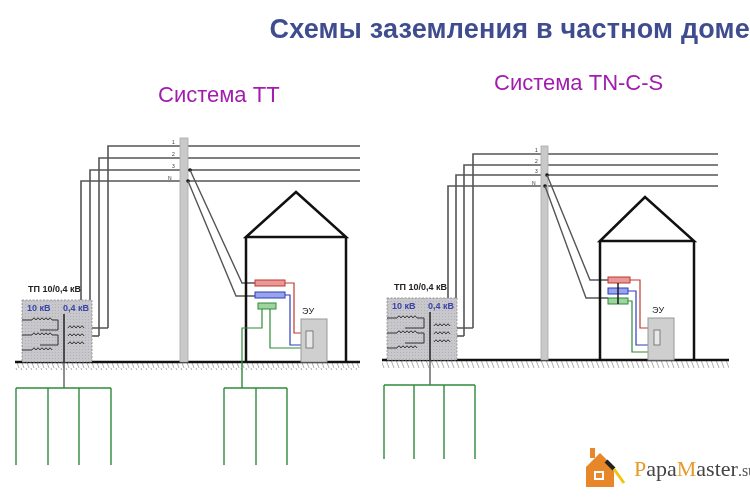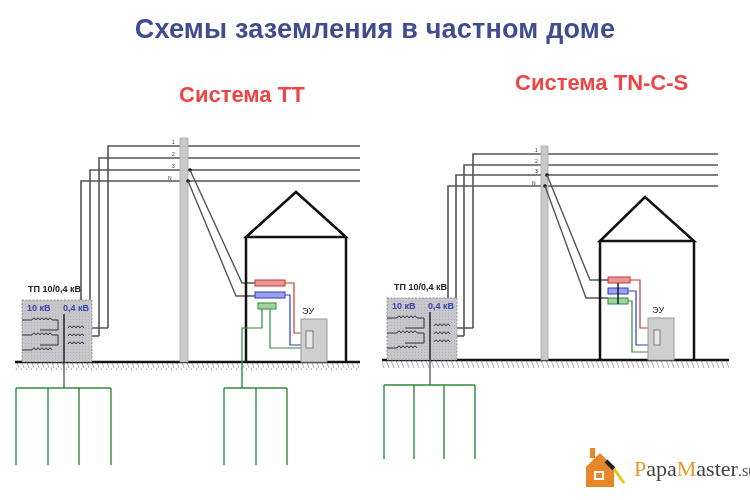--- a/index.html
+++ b/index.html
@@ -1,18 +1,18 @@
 <!DOCTYPE html>
 <html><head>
 <meta charset="utf-8">
 <style>
   html, body { margin: 0; padding: 0; background: #ffffff; }
   body { width: 750px; height: 500px; position: relative; overflow: hidden; font-family: "Liberation Sans", sans-serif; }
-  .title { position: absolute; left: 0; top: 14px; width: 750px; text-align: center; font-size: 27px; font-weight: bold; color: #3f4d8f; letter-spacing: 0.2px; }
-  .subtitle { position: absolute; font-size: 22px; font-weight: bold; color: #ef4444; margin-left: 21px; }
+  .title { position: absolute; left: 0; top: 14px; width: 750px; text-align: right; font-size: 27px; font-weight: bold; color: #3f4d8f; letter-spacing: 0.2px; }
+  .subtitle { position: absolute; font-size: 22px; font-weight: normal; color: #a21caf; }
   .sub-tt { left: 158px; top: 82px; }
   .sub-tncs { left: 494px; top: 70px; }
   svg.diagram { position: absolute; left: 0; top: 0; }
   .logo { position: absolute; left: 582px; top: 447px; width: 168px; height: 44px; }
   .logo-text { position: absolute; left: 52px; top: 9px; font-family: "Liberation Serif", serif; font-size: 22px; color: #444; white-space: nowrap; }
   .logo-text .p { color: #e89a28; }
   .logo-text .m { color: #e89a28; }
   .logo-text .su { font-size: 16px; color: #555; }
   .lbl { font-family: "Liberation Sans", sans-serif; }
 </style>

